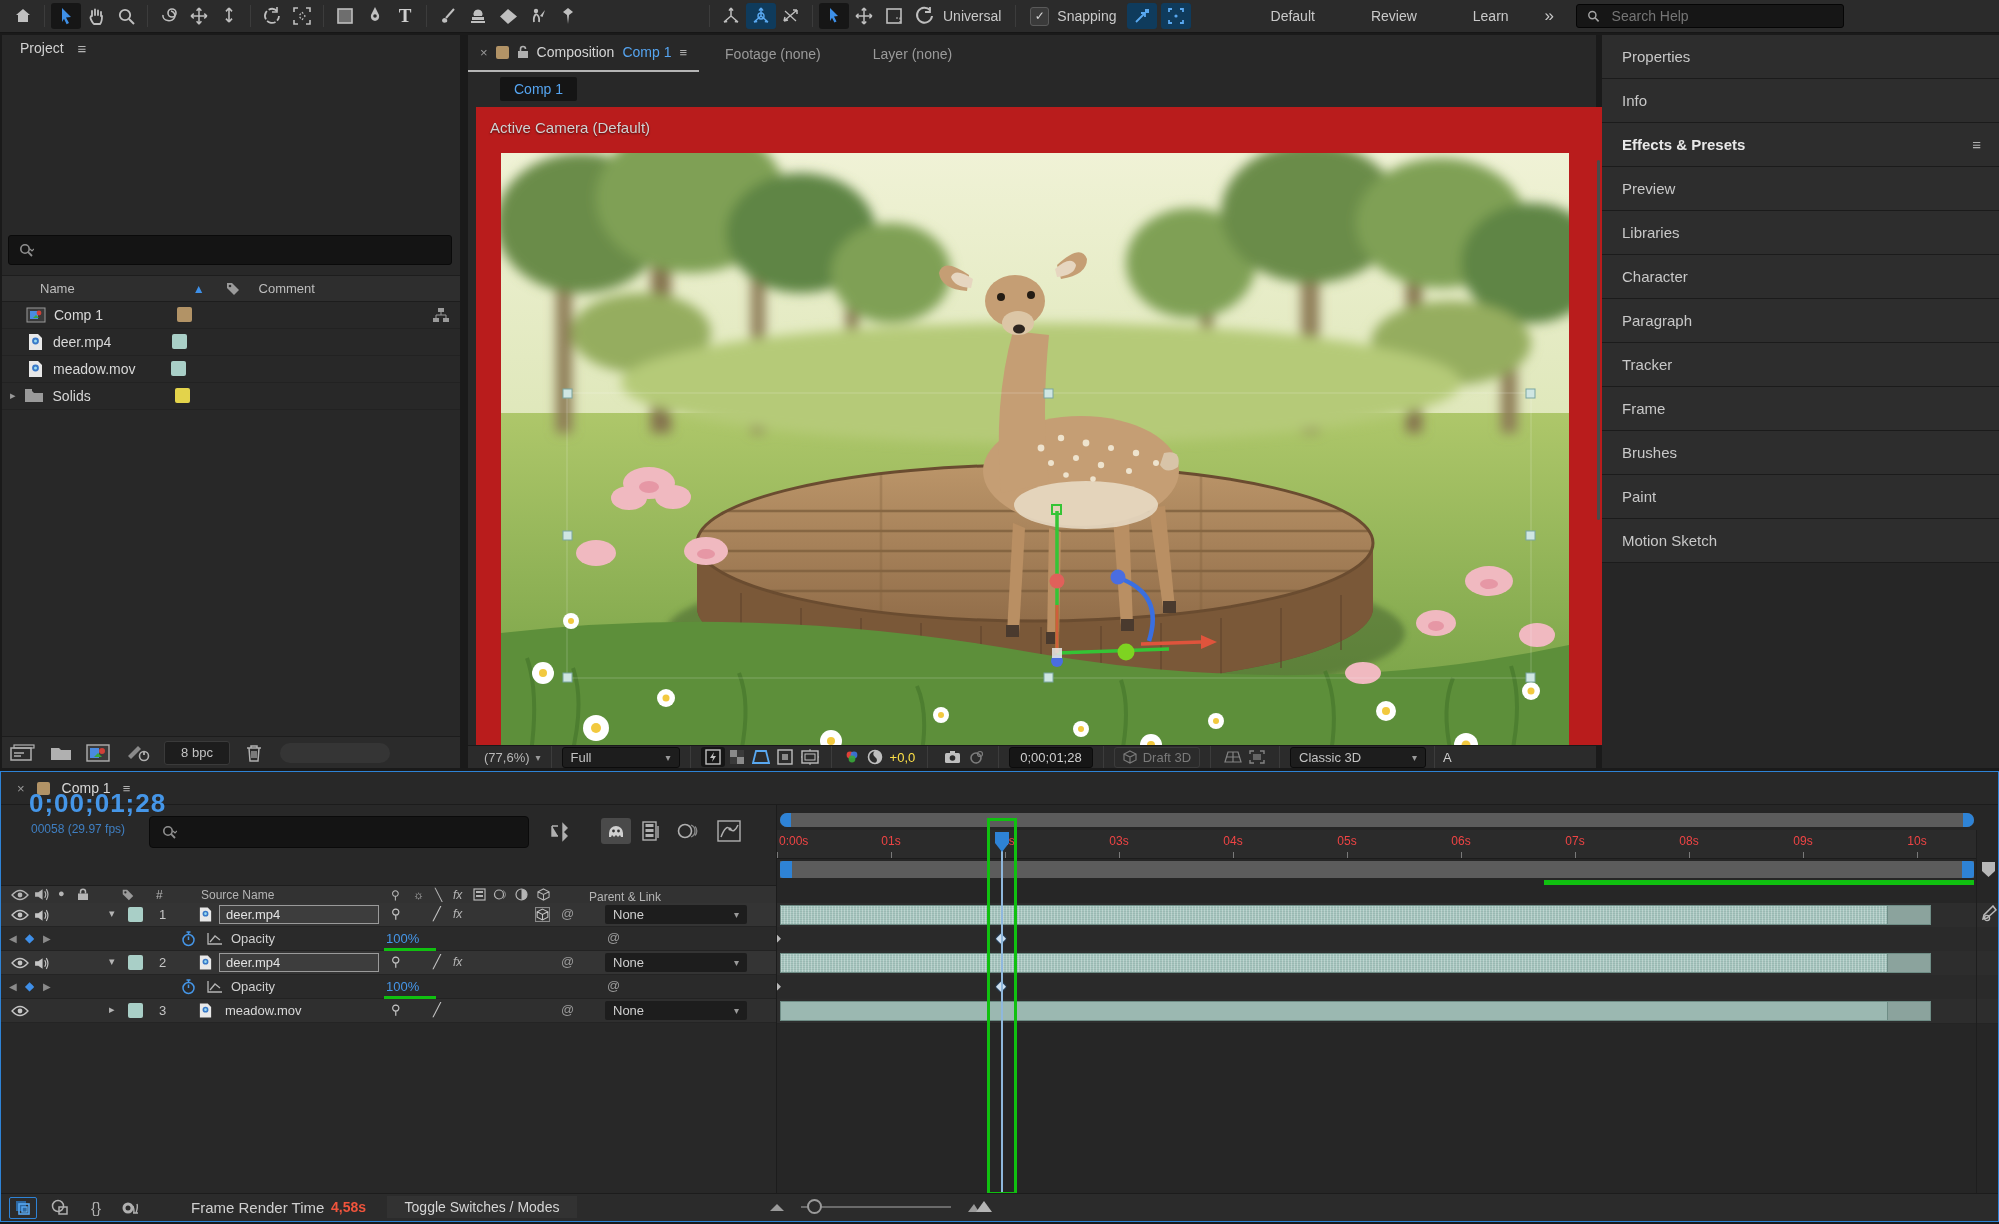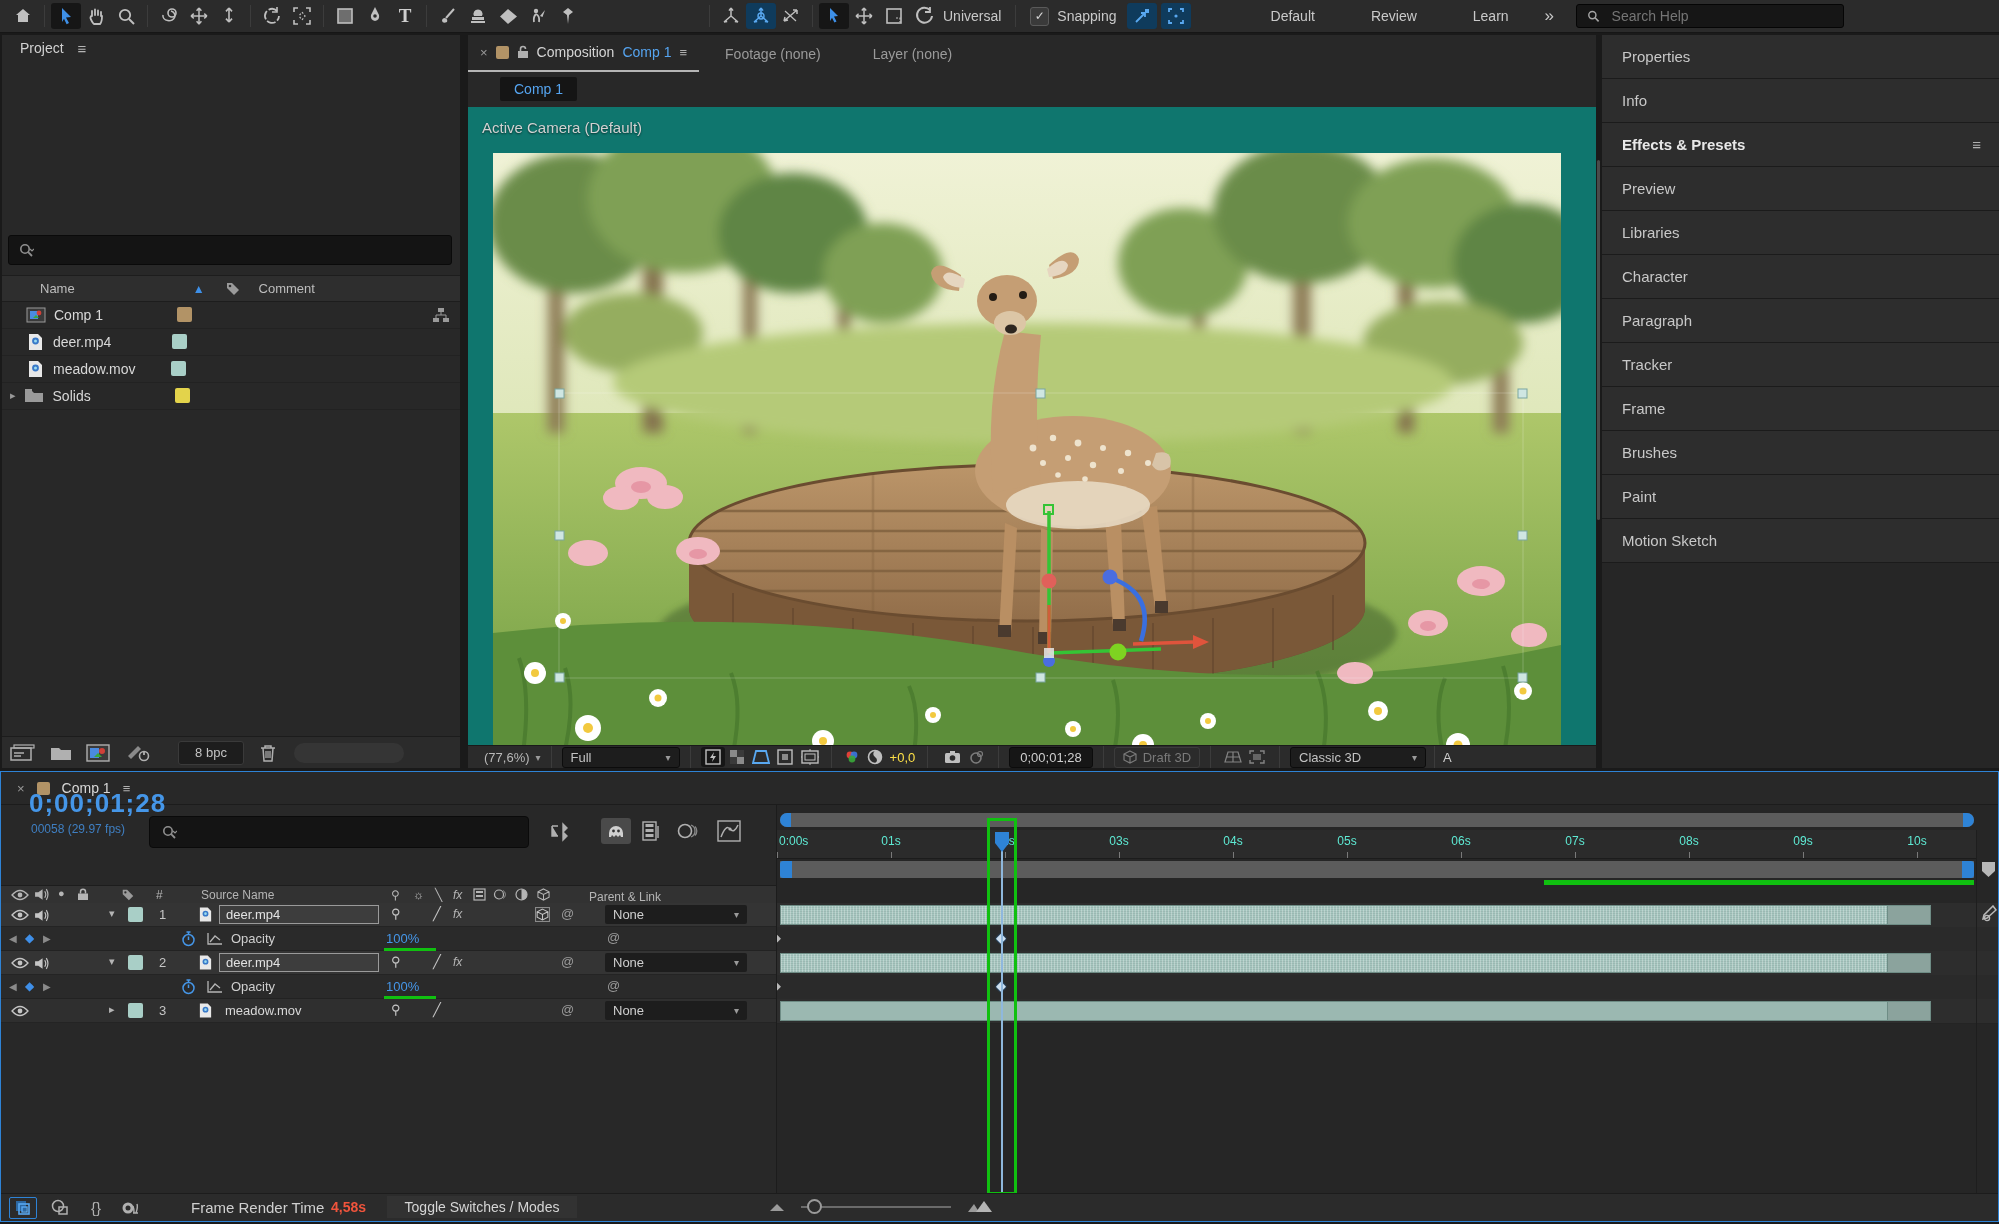--- a/index.html
+++ b/index.html
@@ -33,21 +33,21 @@
   .proj-footer{position:absolute;left:0;bottom:0;width:458px;height:31px;background:#2b2b2b;border-top:1px solid #1c1c1c;
                display:flex;align-items:center;}
   .bpcbox{background:#1d1d1d;border:1px solid #3a3a3a;border-radius:3px;height:22px;display:flex;align-items:center;
           justify-content:center;width:64px;color:#c3c3c3;}
   
   .vtabs{position:absolute;left:0;top:0;width:1128px;height:37px;display:flex;align-items:flex-end;background:#282828;}
   .vtab-active{display:flex;align-items:center;gap:8px;height:36px;padding:0 12px;border-bottom:2px solid #b5b5b5;}
   .vtab{color:#9a9a9a;font-size:14px;padding:0 26px;height:36px;display:flex;align-items:center;}
   .compchip{position:absolute;left:32px;top:42px;height:24px;background:#151515;color:#55a4f0;display:flex;
             align-items:center;padding:0 14px;font-size:14px;border-radius:2px;}
-  .viewerarea{position:absolute;left:0;top:72px;width:1128px;height:638px;background:#0f766e;}
+  .viewerarea{position:absolute;left:8px;top:72px;width:1128px;height:638px;background:#b91c1c;}
   .vtoolbar{position:absolute;left:0;top:710px;width:1128px;height:23px;background:#2b2b2b;border-top:1px solid #1a1a1a;
             display:flex;align-items:center;font-size:13px;color:#b8b8b8;padding-left:16px;box-sizing:border-box;}
   .dd{background:#1d1d1d;border:1px solid #0c0c0c;border-radius:3px;height:19px;display:flex;align-items:center;
       gap:8px;padding:0 8px;color:#c3c3c3;}
   .tcbox{background:#161616;border:1px solid #0c0c0c;border-radius:3px;height:19px;display:flex;align-items:center;
          padding:0 10px;color:#cfcfcf;}
   
   .rp-item{height:43px;border-bottom:1px solid #1b1b1b;display:flex;align-items:center;padding-left:20px;
            color:#c8c8c8;font-size:15px;background:#2d2d2d;position:relative;}
   .rp-item.active{color:#e8e8e8;font-weight:bold;}
@@ -67,21 +67,21 @@
   .prow{background:#2a2a2a;border-bottom:1px solid #222;}
   .namebox{position:absolute;left:218px;top:2px;width:160px;height:19px;border:1px solid #9a9a9a;background:#3d3d3d;
            display:flex;align-items:center;padding-left:6px;box-sizing:border-box;color:#e2e2e2;font-size:13px;}
   .nameplain{position:absolute;left:224px;top:4px;color:#d8d8d8;font-size:13px;}
   .nonedd{position:absolute;left:604px;top:2px;width:142px;height:19px;background:#1d1d1d;border-radius:2px;
           display:flex;align-items:center;justify-content:space-between;padding:0 8px;box-sizing:border-box;color:#cfcfcf;font-size:13px;}
   .kf-nav{color:#8a8a8a;font-size:10px;}
   .kf-d{color:#3f8fe8;font-size:12px;}
   .opacity-val{color:#4596e8;font-size:13px;}
   .greenline{position:absolute;background:#10c010;}
-  .ruler-lab{position:absolute;top:61px;color:#5eead4;font-size:12px;transform:translateX(-50%);}
+  .ruler-lab{position:absolute;top:61px;color:#ef4444;font-size:12px;transform:translateX(-50%);}
   .trackbar{position:absolute;height:20px;background:#a6c6bf;
             background-image:repeating-linear-gradient(90deg,rgba(255,255,255,.28) 0 1px,rgba(0,0,0,0) 1px 3px),
                              repeating-linear-gradient(0deg,rgba(0,0,0,.07) 0 1px,rgba(0,0,0,0) 1px 2px);
             border:1px solid #6e8c85;box-sizing:border-box;}
   .barcap{position:absolute;height:20px;width:44px;background:#8ba39d;border:1px solid #6e8c85;box-sizing:border-box;}
   .workcap{position:absolute;top:0;width:12px;height:17px;background:#2e83d6;}
   .tl-footer{position:absolute;left:0;bottom:0;width:100%;height:27px;background:#2b2b2b;border-top:1px solid #1c1c1c;}
   .fico{position:absolute;top:3px;width:26px;height:20px;display:flex;align-items:center;justify-content:center;}
   .togglebox{position:absolute;left:386px;top:2px;width:190px;height:22px;background:#323232;display:flex;
              align-items:center;justify-content:center;color:#d5d5d5;font-size:14px;}
@@ -347,21 +347,21 @@
           <rect x="1" y="1" width="22" height="16" fill="#3a3a3a" stroke="#b0b0b0" stroke-width="1.4"></rect>
           <rect x="4" y="4" width="9" height="10" fill="#4a8ae0"></rect>
           <circle cx="16" cy="7" r="3" fill="#d04038"></circle>
           <path d="M8 13 l4 -4 4 4 Z" fill="#3aa83a"></path>
         </svg>
       <svg class="ic" width="24" height="18" viewBox="0 0 24 18" style="margin-left:16px;">
           <path d="M2 12 L12 2 l3 3 -10 10 Z" fill="#8a8a8a"></path>
           <circle cx="18" cy="12" r="4.5" fill="none" stroke="#b0b0b0" stroke-width="1.6"></circle>
           <path d="M18 7 v4" stroke="#b0b0b0" stroke-width="1.8"></path>
         </svg>
-      <div class="bpcbox" style="margin-left:28px;">
+      <div class="bpcbox" style="margin-left:14px;">
           <span>8 bpc</span>
         </div>
       <svg class="ic" width="16" height="18" viewBox="0 0 16 18" style="margin-left:16px;">
           <path d="M1 4 H15 M5 4 V2 h6 v2 M3 4 l1 13 h8 l1 -13" fill="none" stroke="#b0b0b0" stroke-width="1.5"></path>
           <path d="M6 7 v7 M8 7 v7 M10 7 v7" stroke="#b0b0b0" stroke-width="1.2"></path>
         </svg>
       <div style="margin-left:18px;width:110px;height:20px;border-radius:10px;background:#353535;"></div>
     </div>
   </div>
 

